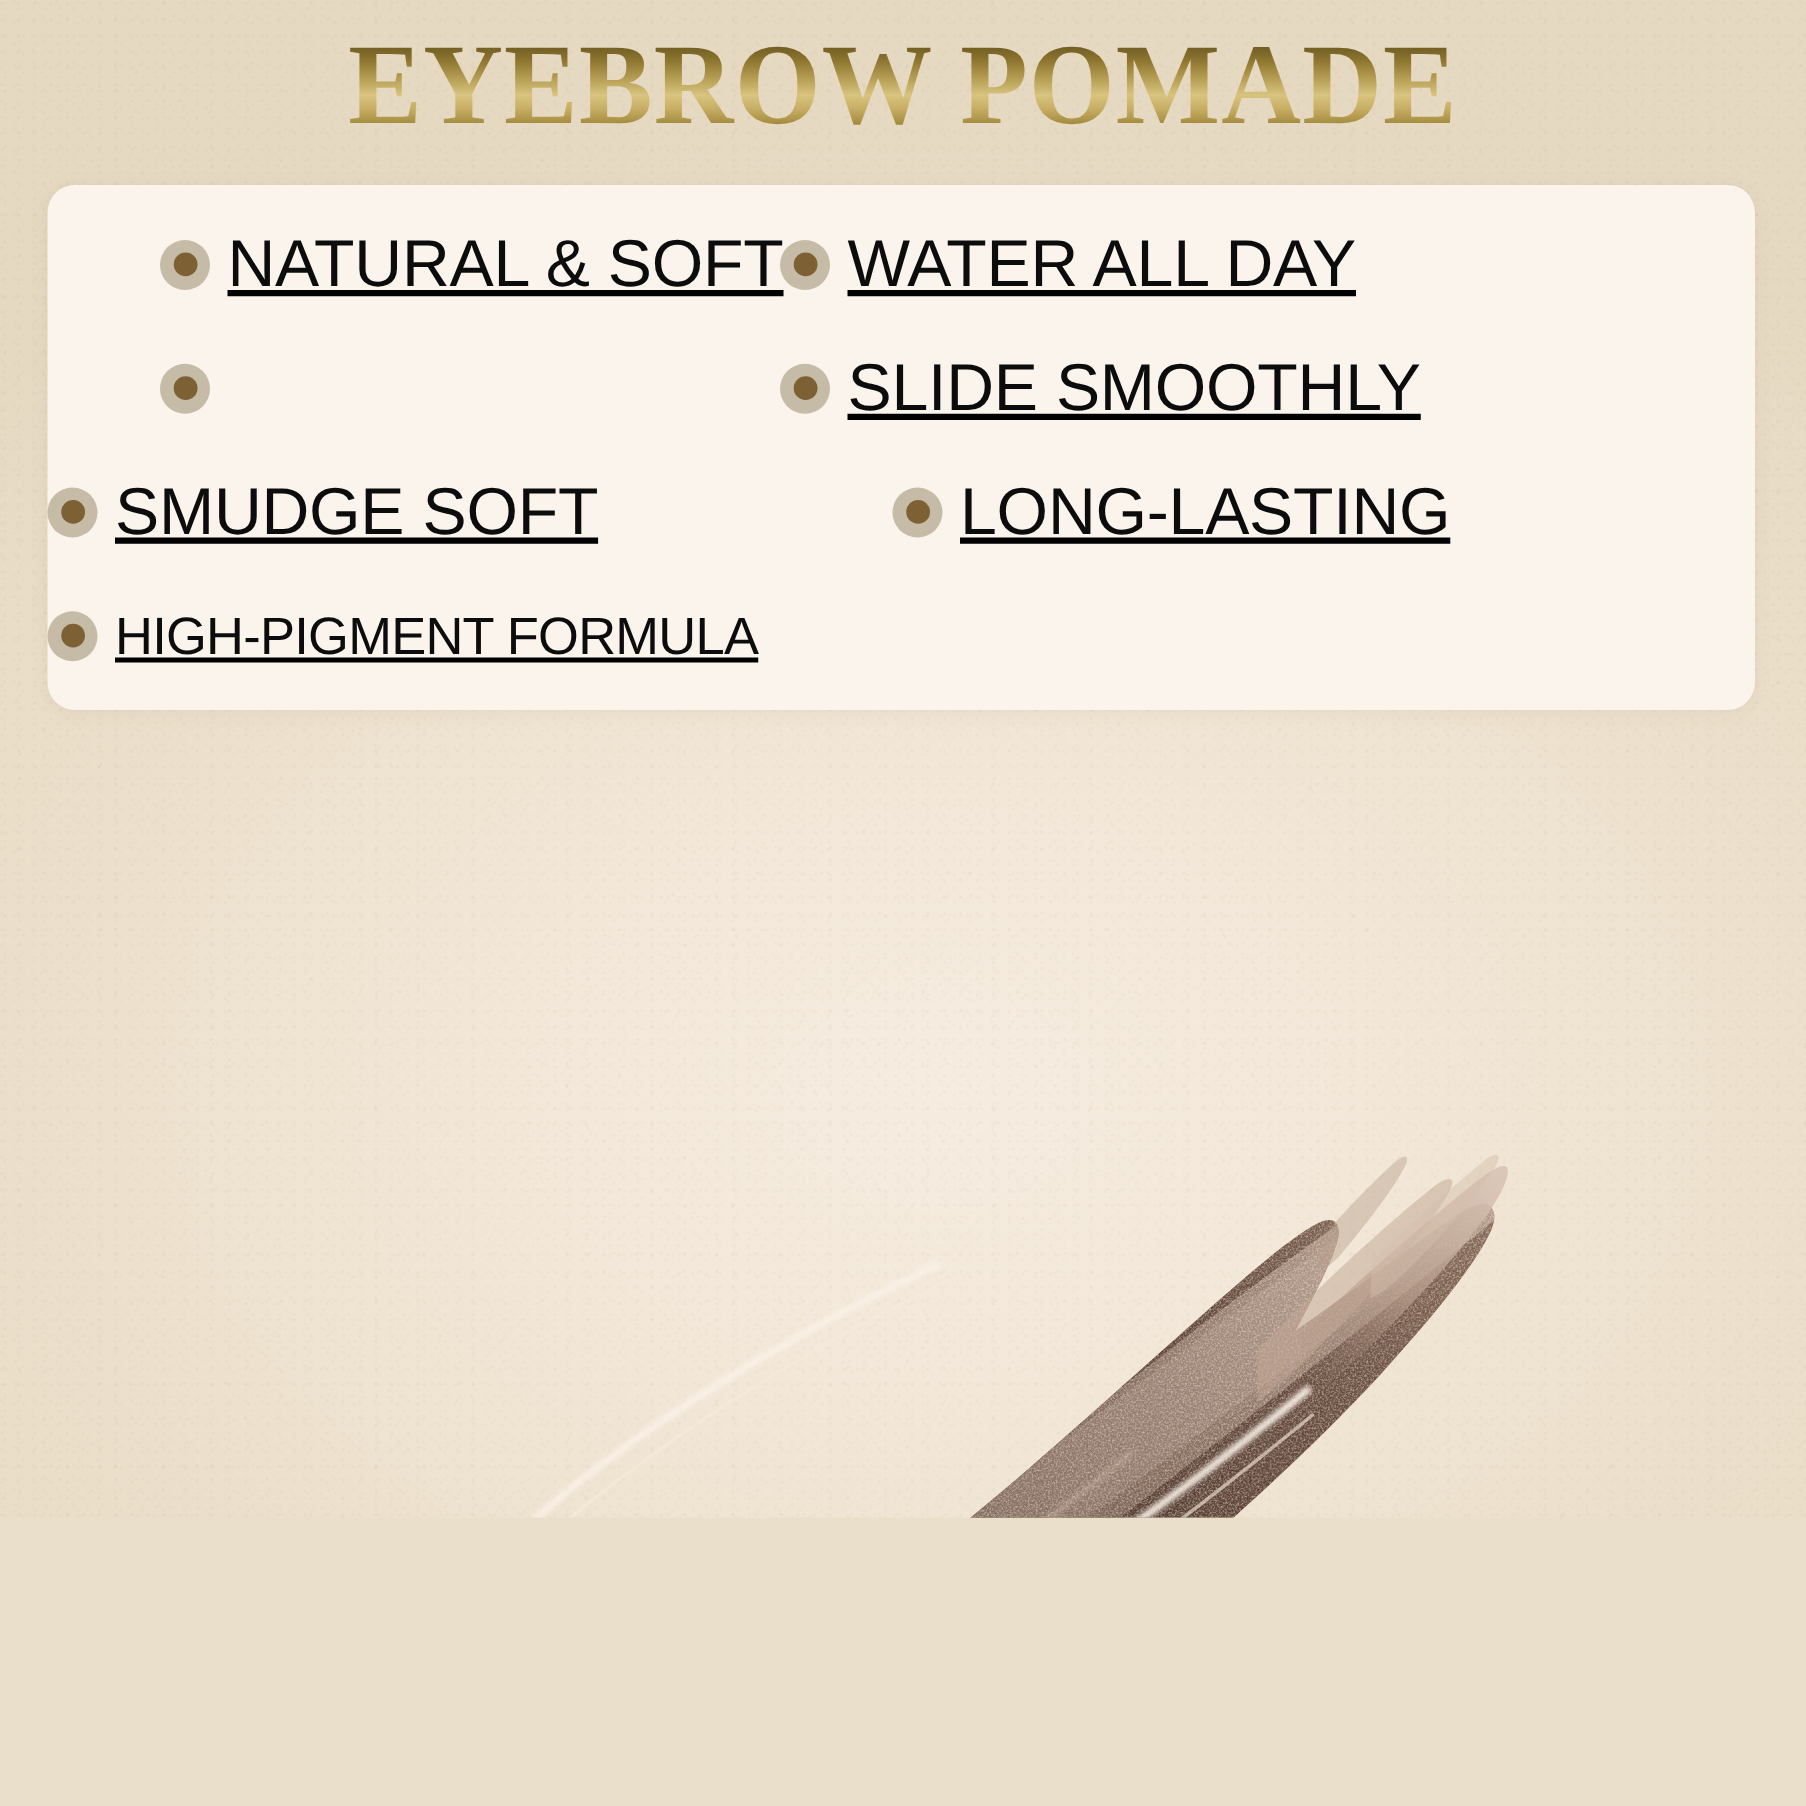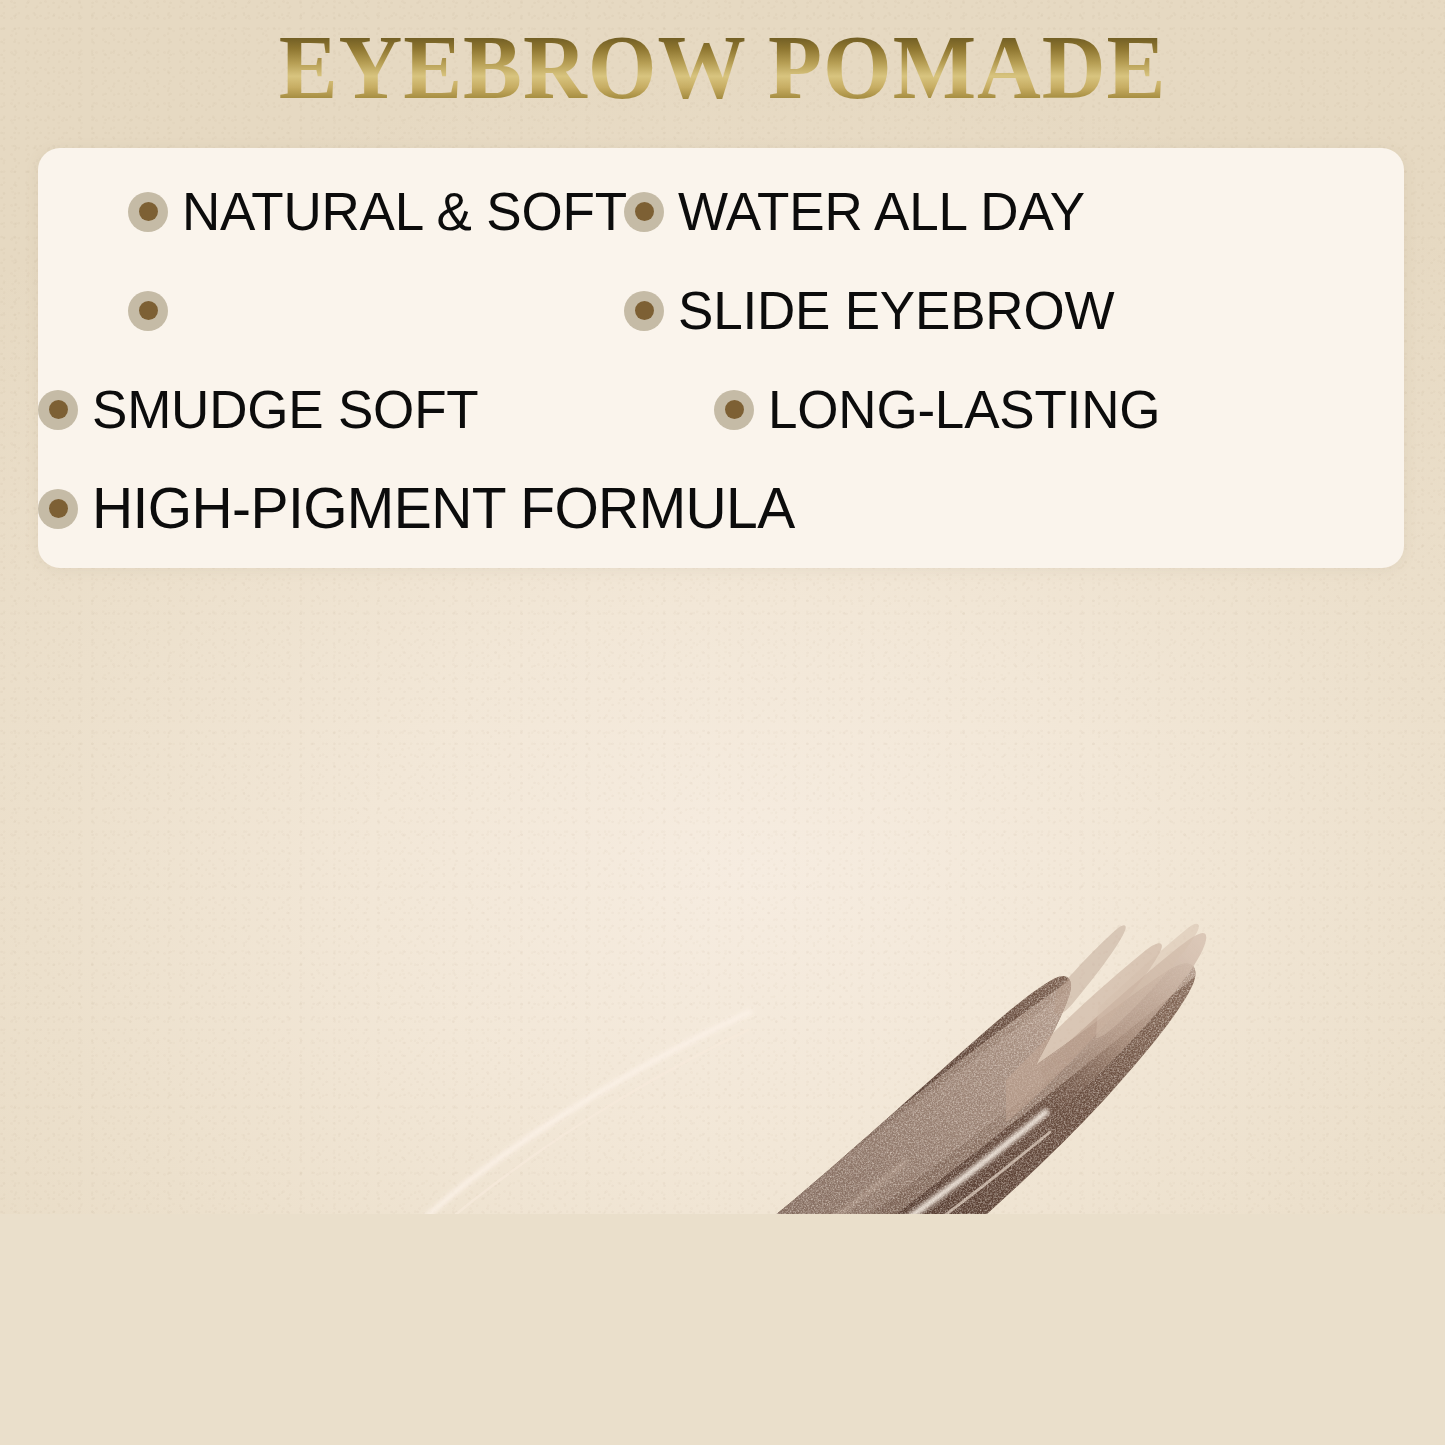--- a/index.html
+++ b/index.html
@@ -59,39 +59,39 @@
   }
   #grid{
     position:absolute;inset:0;
     display:grid;
     grid-template-columns:586px 1fr;
     grid-template-rows:repeat(4,1fr);
     align-items:center;
     padding:14px 0 10px 0;
     box-sizing:border-box;
   }
-  .feat{display:flex;align-items:center;}
+  .feat{display:flex;align-items:center;text-decoration:underline;}
   .col-left{padding-left:90px;}
   .col-right{padding-left:0;}
   .dot{
     flex:0 0 auto;
     width:40px;height:40px;border-radius:50%;
     background:#c5bba6;
     display:flex;align-items:center;justify-content:center;
     margin-right:14px;
   }
   .dot i{display:block;width:19px;height:19px;border-radius:50%;background:#7d6034;}
   .flabel{
     font-family:"Liberation Sans",sans-serif;
     font-size:53px;line-height:1;
     color:#0c0c0c;
     white-space:nowrap;
     letter-spacing:-0.2px;
   }
-  .flabel.sm{font-size:57px;letter-spacing:-0.6px;}
+  .flabel.sm{font-size:42px;letter-spacing:-0.6px;}
 
   
   #swatch-wrap{
     position:absolute;left:0;top:560px;width:1445px;height:885px;
   }
   #swatch{position:absolute;inset:0;}
   .spark{position:absolute;inset:0;pointer-events:none;}
 </style>
 </head>
 <body>
@@ -120,21 +120,21 @@
 
       <div class="feat col-left">
         <span class="dot">
             <i></i>
           </span>
       </div>
       <div class="feat col-right">
         <span class="dot">
             <i></i>
           </span>
-        <span class="flabel">SLIDE EYEBROW</span>
+        <span class="flabel">SLIDE SMOOTHLY</span>
       </div>
 
       <div class="feat col-right">
         <span class="dot">
             <i></i>
           </span>
         <span class="flabel">SMUDGE SOFT</span>
       </div>
 
       <div class="feat col-left">

